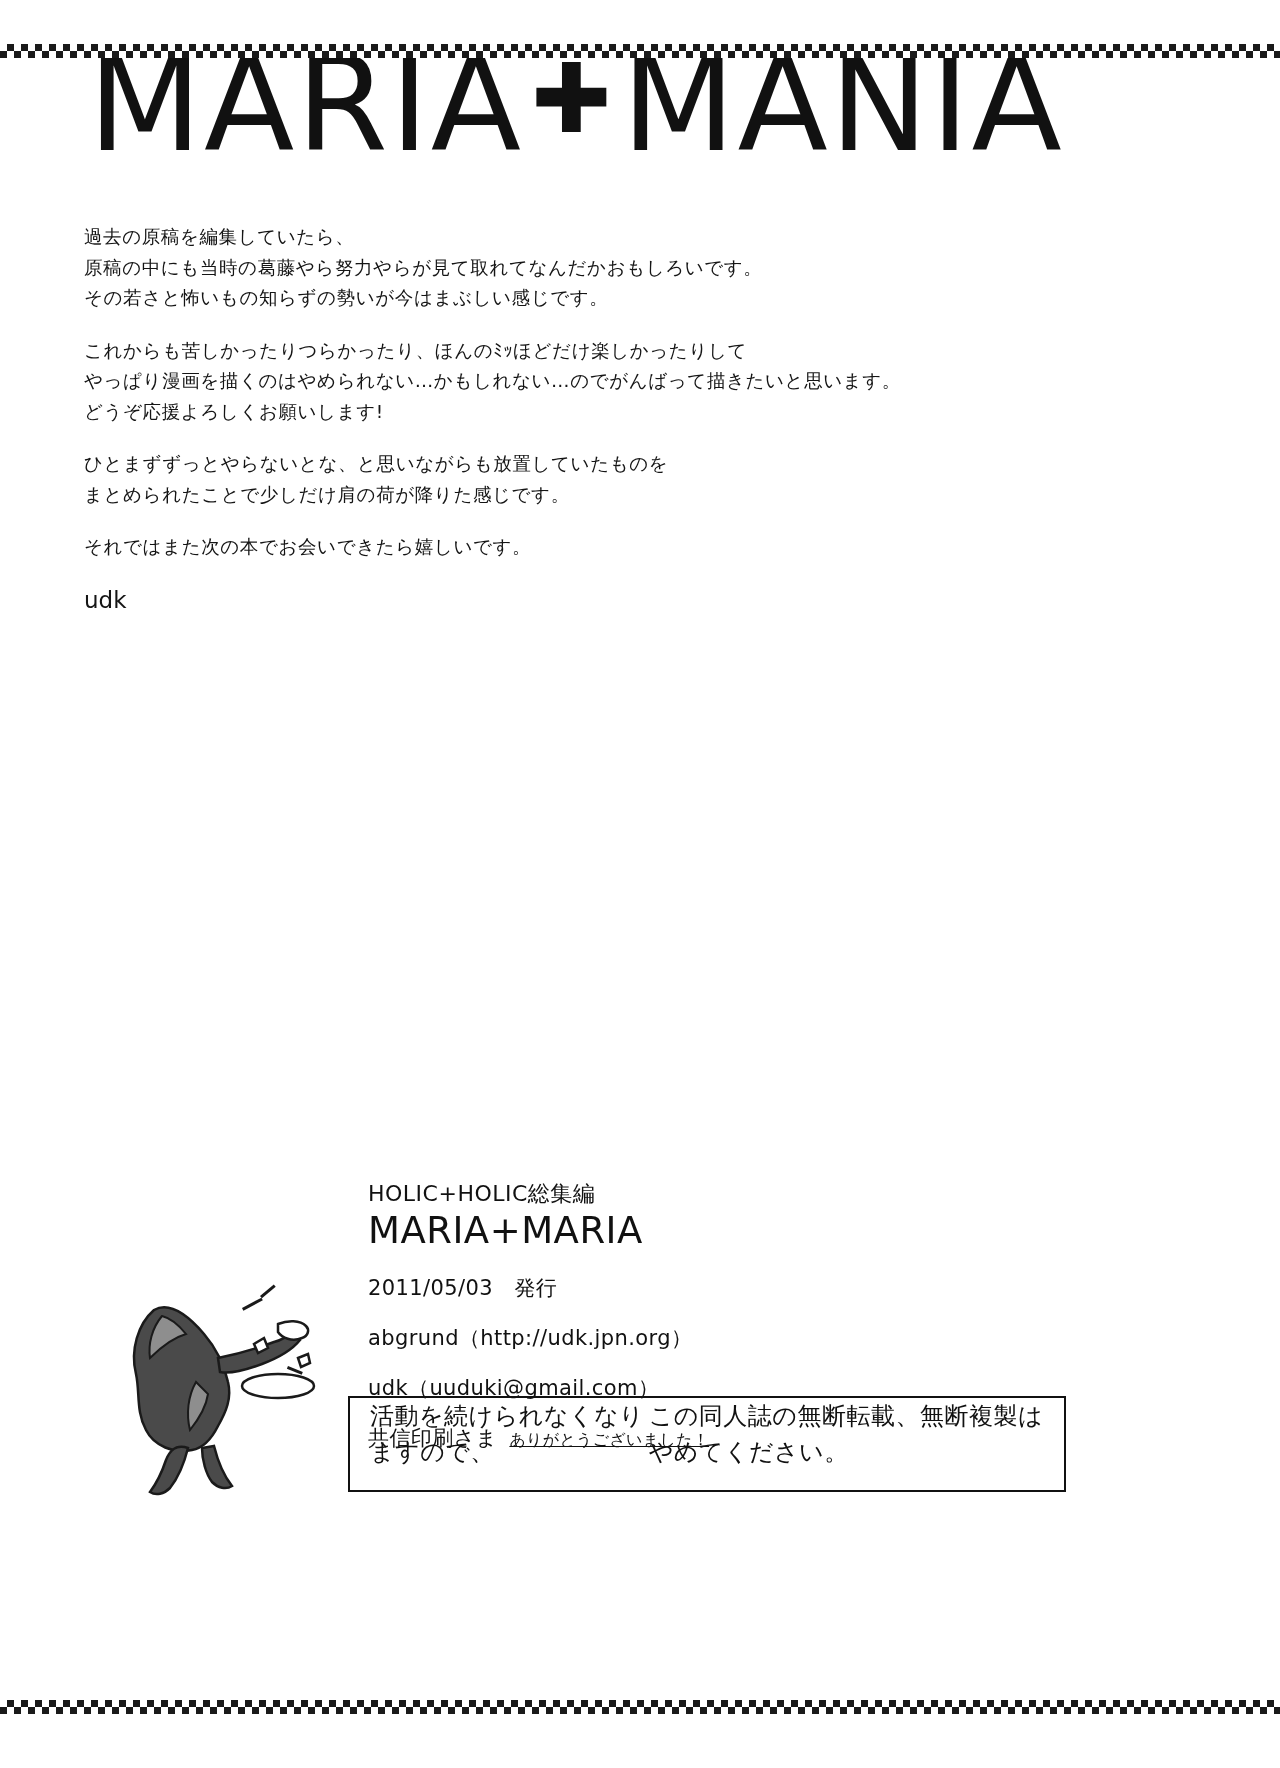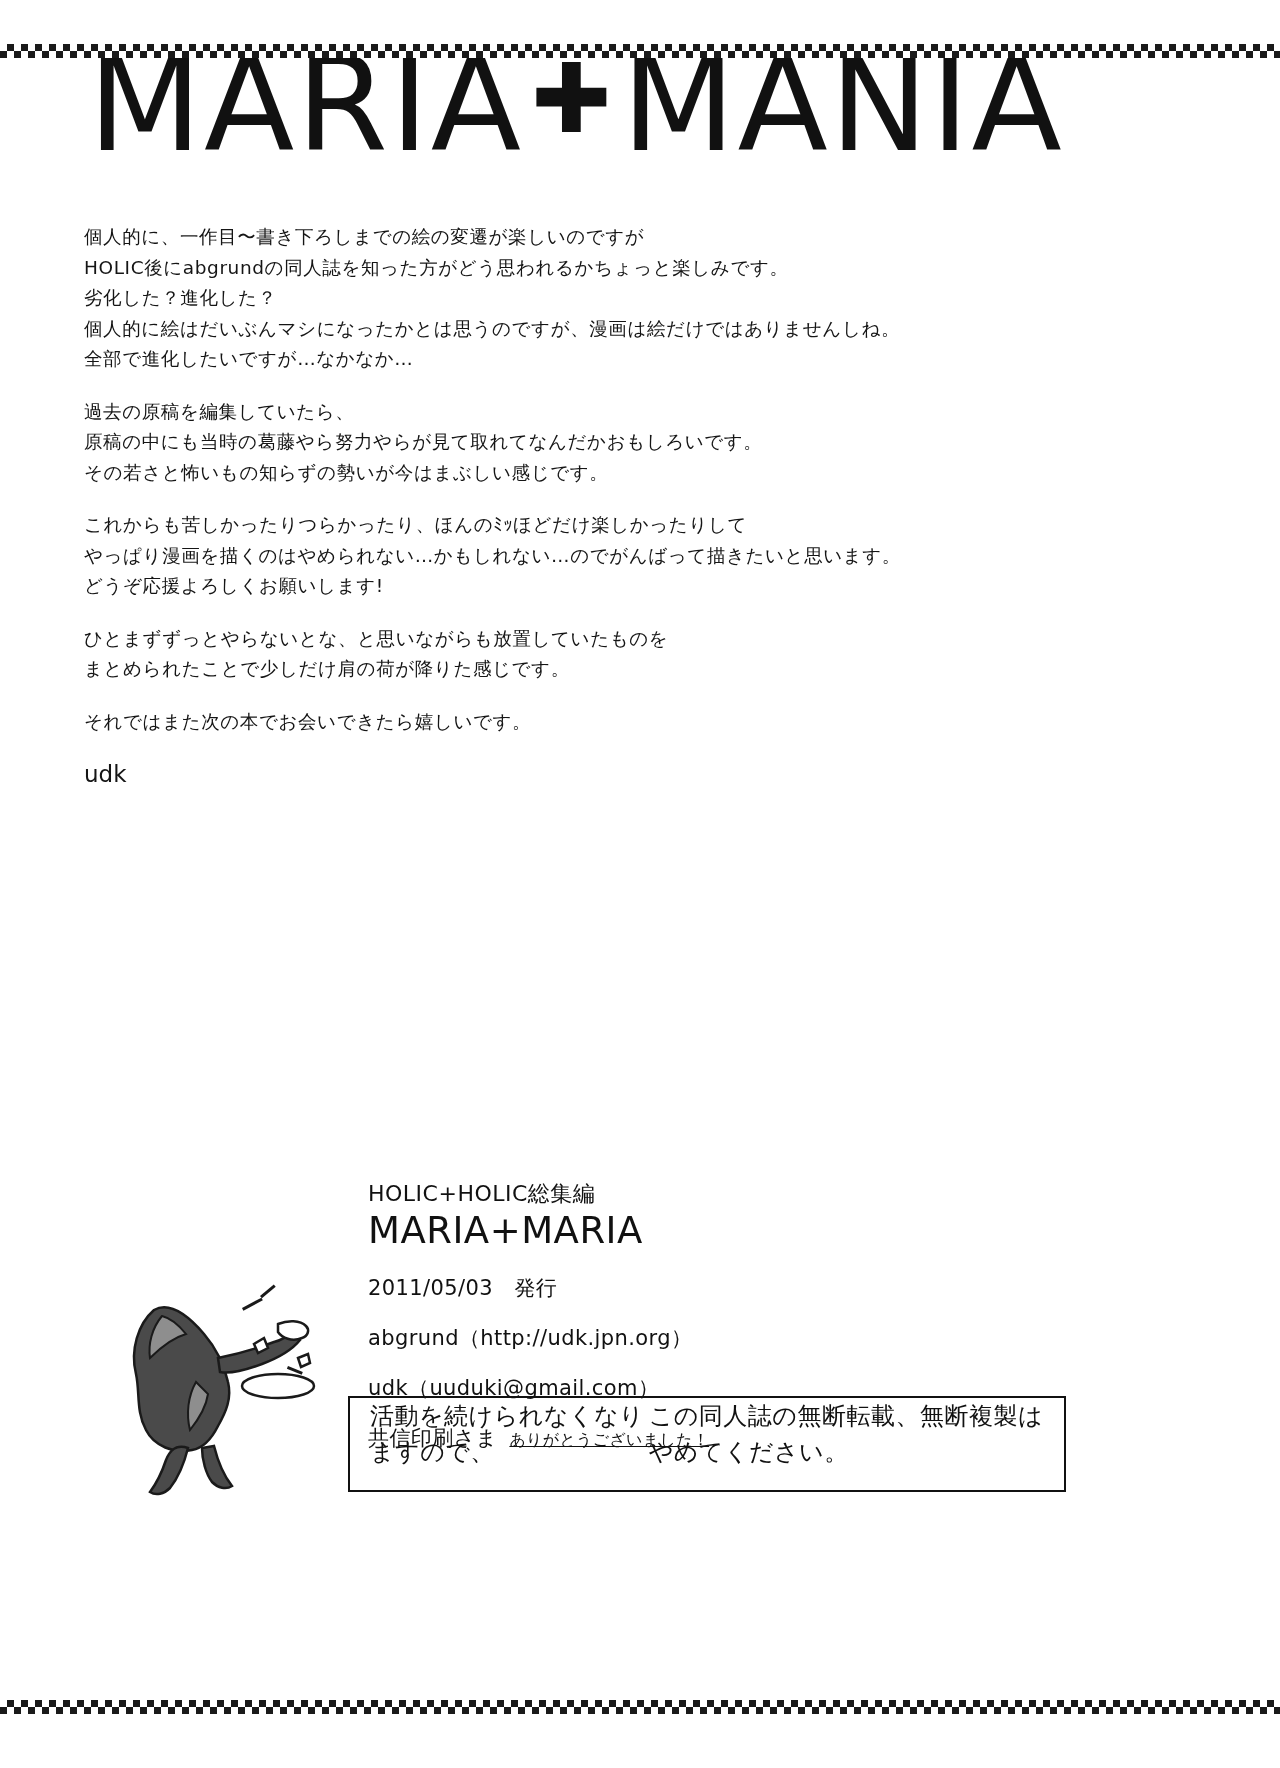--- a/index.html
+++ b/index.html
@@ -155,25 +155,20 @@
 <div class="checker top"></div>
 <div class="checker bottom"></div>
 
 <div class="title-band">
   <div class="title-text">
     <span>MARIA</span><span class="title-plus">✚</span><span>MANIA</span>
   </div>
 </div>
 
 <div class="afterword">
-  <p>個人的に、一作目〜書き下ろしまでの絵の変遷が楽しいのですが
-HOLIC後にabgrundの同人誌を知った方がどう思われるかちょっと楽しみです。
-劣化した？進化した？
-個人的に絵はだいぶんマシになったかとは思うのですが、漫画は絵だけではありませんしね。
-全部で進化したいですが…なかなか…</p>
   <p>過去の原稿を編集していたら、
 原稿の中にも当時の葛藤やら努力やらが見て取れてなんだかおもしろいです。
 その若さと怖いもの知らずの勢いが今はまぶしい感じです。</p>
   <p>これからも苦しかったりつらかったり、ほんのﾐｯほどだけ楽しかったりして
 やっぱり漫画を描くのはやめられない…かもしれない…のでがんばって描きたいと思います。
 どうぞ応援よろしくお願いします!</p>
   <p>ひとまずずっとやらないとな、と思いながらも放置していたものを
 まとめられたことで少しだけ肩の荷が降りた感じです。</p>
   <p>それではまた次の本でお会いできたら嬉しいです。</p>
   <p class="sig">udk</p>

